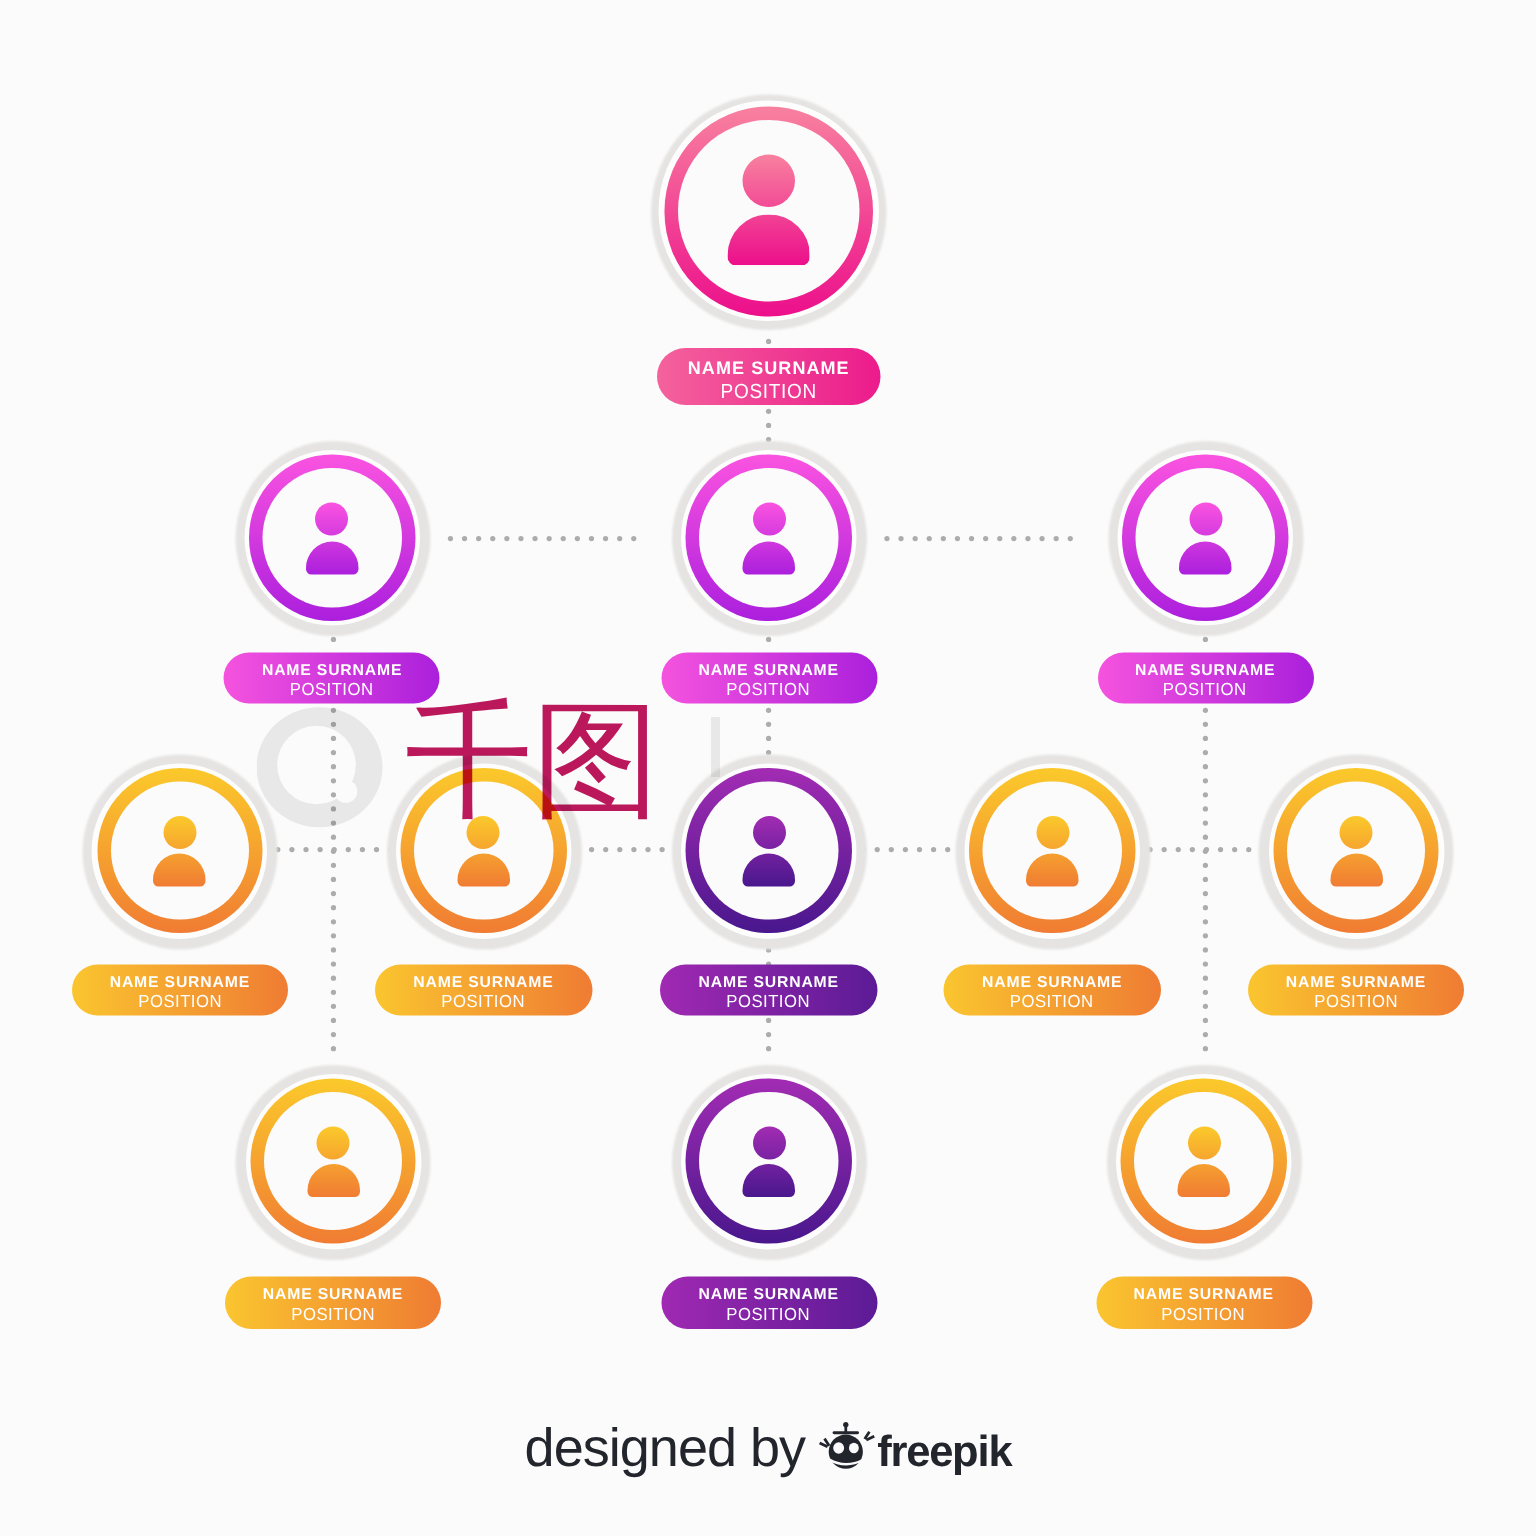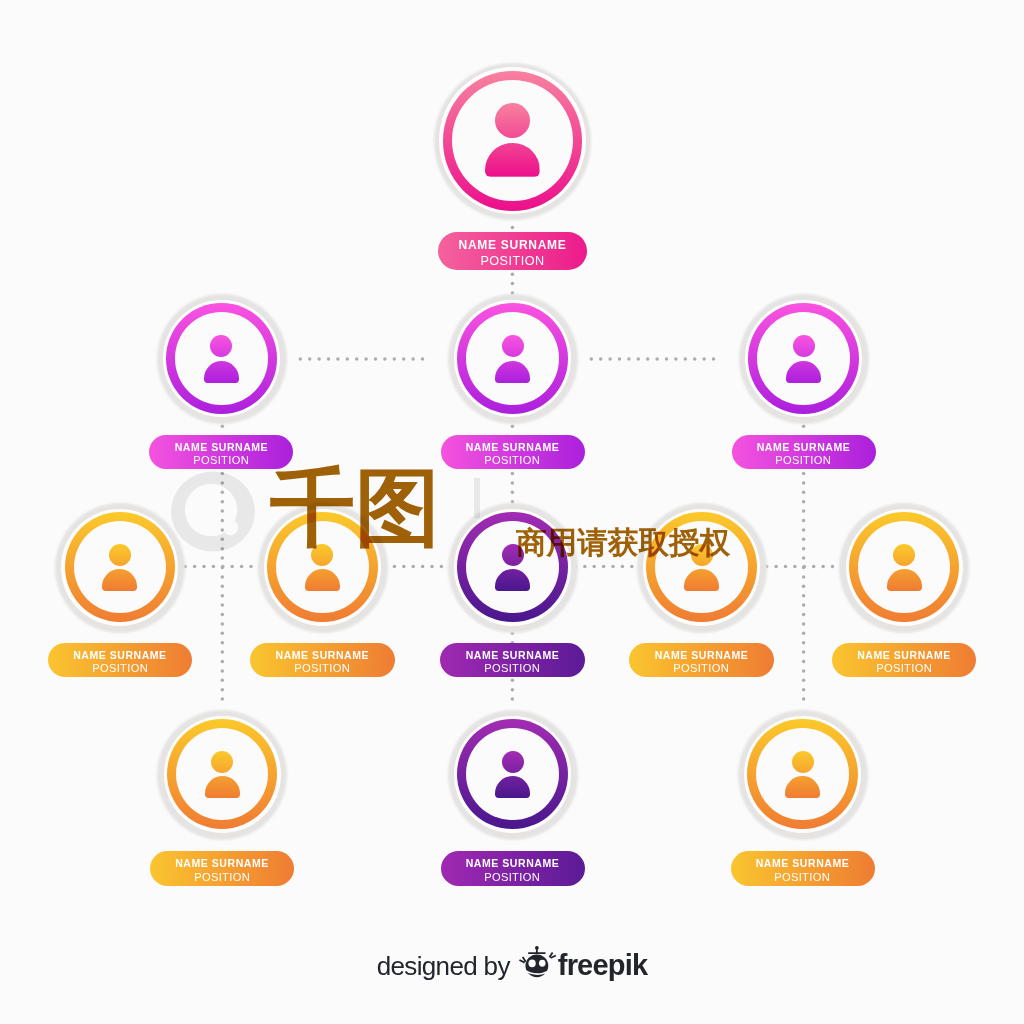--- a/index.html
+++ b/index.html
@@ -5,22 +5,22 @@
 <style>
   html,body{margin:0;padding:0;}
   body{width:1024px;height:1024px;background:#fbfbfb;overflow:hidden;
        font-family:"Liberation Sans",sans-serif;}
   #stage{position:relative;width:1024px;height:1024px;background:#fbfbfb;
          overflow:hidden;}
 
   
   #watermark{position:absolute;left:0;top:0;width:1024px;height:1024px;
              mix-blend-mode:multiply;}
-  .wm-txt{position:absolute;color:#a16207;white-space:nowrap;
-          font-family:"Liberation Sans",sans-serif;font-weight:700;}
+  .wm-txt{position:absolute;color:#be185d;white-space:nowrap;
+          font-family:"Liberation Sans",sans-serif;font-weight:400;}
   #wm-mark{position:absolute;}
   .wm-txt{position:absolute;}
 
   
   #links{position:absolute;left:0;top:0;width:1024px;height:1024px;}
   #links g{fill:#acacac;}
 
   
   .node{position:absolute;}
   .disc{position:absolute;border-radius:50%;background:#e5e4e3;filter:blur(0.8px);}
@@ -34,21 +34,21 @@
   
   .pill{position:absolute;border-radius:999px;display:flex;flex-direction:column;
         align-items:center;justify-content:center;color:#ffffff;overflow:hidden;
         line-height:1.2;}
   .pill .nm{font-weight:700;white-space:nowrap;}
   .pill .ps{font-weight:400;white-space:nowrap;display:inline-block;}
 
   
   #credit{position:absolute;left:0;top:945px;width:1024px;text-align:center;
           color:#22252c;white-space:nowrap;line-height:40px;height:40px;}
-  #credit .c-pre{font-weight:400;font-size:26px;letter-spacing:-0.65px;}
+  #credit .c-pre{font-weight:400;font-size:36px;letter-spacing:-0.65px;}
   #credit .c-brand{font-weight:700;font-size:29px;letter-spacing:-0.8px;}
   #credit .c-logo{display:inline-block;vertical-align:-10.5px;margin:0 1px 0 9px;}
 </style>
 </head>
 <body>
 
 <div id="stage">
 
   <svg id="links" width="1024" height="1024" viewBox="0 0 1024 1024">
     <g>
@@ -405,21 +405,20 @@
           <mask id="qmask">
             <rect x="0" y="0" width="85" height="83" fill="#fff"></rect>
         <circle cx="40" cy="40" r="26.2" fill="#000"></circle>
         <circle cx="59.6" cy="57.6" r="7.6" fill="#000"></circle>
           </mask>
         </defs>
       <ellipse cx="42" cy="41.5" rx="42" ry="40" fill="#ececec" mask="url(#qmask)"></ellipse>
     </svg>
     <div class="wm-txt" style="left:270px;top:465px;font-size:85px;line-height:85px;letter-spacing:0px">千图</div>
     <div class="wm-txt" style="left:474px;top:478px;width:6px;height:40px;background:#ececec"></div>
-    <div class="wm-txt" style="left:516px;top:527px;font-size:30.6px;line-height:30.6px">商用请获取授权</div>
   </div>
 
   <div id="credit">
     <span class="c-pre">designed by</span><span class="c-logo"><svg width="38" height="40" viewBox="0 0 100 105">
           <g fill="#22252c">
             <path d="M47 0a4.8 4.8 0 0 1 2.4 9V18.5h-4.8V9A4.8 4.8 0 0 1 47 0z"></path>
             <path d="M26.5 16.2h41c1.5 0 2.7 1.1 2.7 2.5s-1.2 2.5-2.7 2.5h-41c-1.5 0-2.7-1.1-2.7-2.5s1.2-2.5 2.7-2.5z"></path>
             <path d="M2.2 34.6 16 41.3l-2.1 4.4L0 39zM11.6 27.7l8.3 12.5-4 2.7-8.3-12.5z"></path>
             <path d="M95.8 22.6 82 29.3l2.1 4.4L98 27zM86.4 15.7l-8.3 12.5 4 2.7 8.3-12.5z"></path>
             <circle cx="47" cy="52" r="30"></circle>

